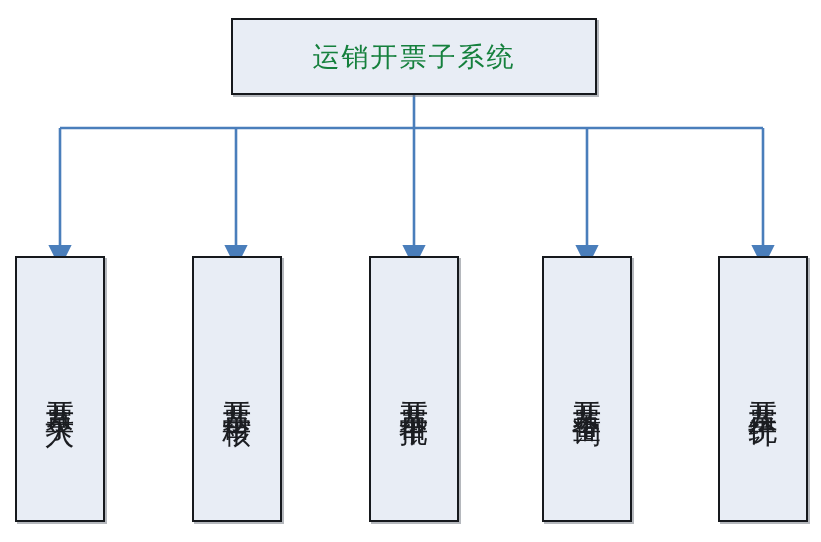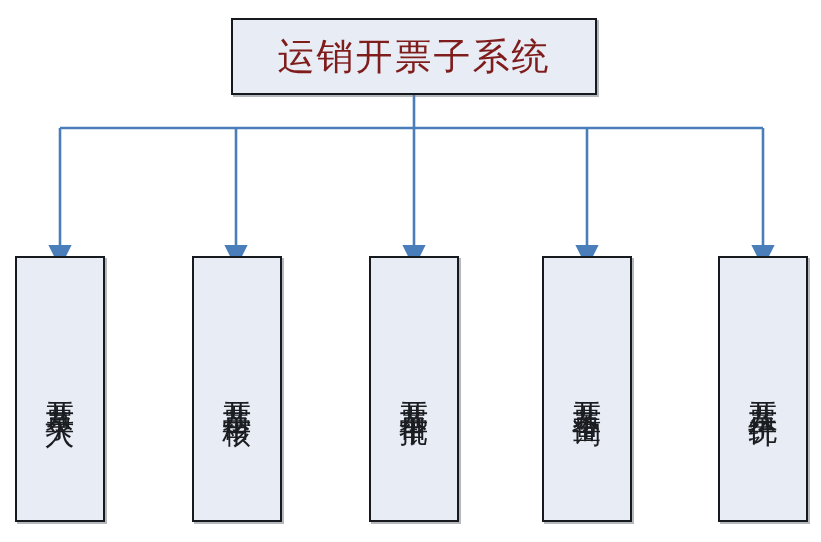--- a/index.html
+++ b/index.html
@@ -27,23 +27,23 @@
     align-items: center;
     justify-content: center;
   }
   .root-box {
     left: 231px;
     top: 18px;
     width: 366px;
     height: 77px;
   }
   .root-label {
-    font-size: 37px;
+    font-size: 27px;
     line-height: 1;
-    color: #7f1d1d;
+    color: #15803d;
     letter-spacing: 2px;
     white-space: nowrap;
   }
   .leaf-box {
     top: 256px;
     width: 90px;
     height: 266px;
   }
   .leaf-label {
     font-size: 29px;

